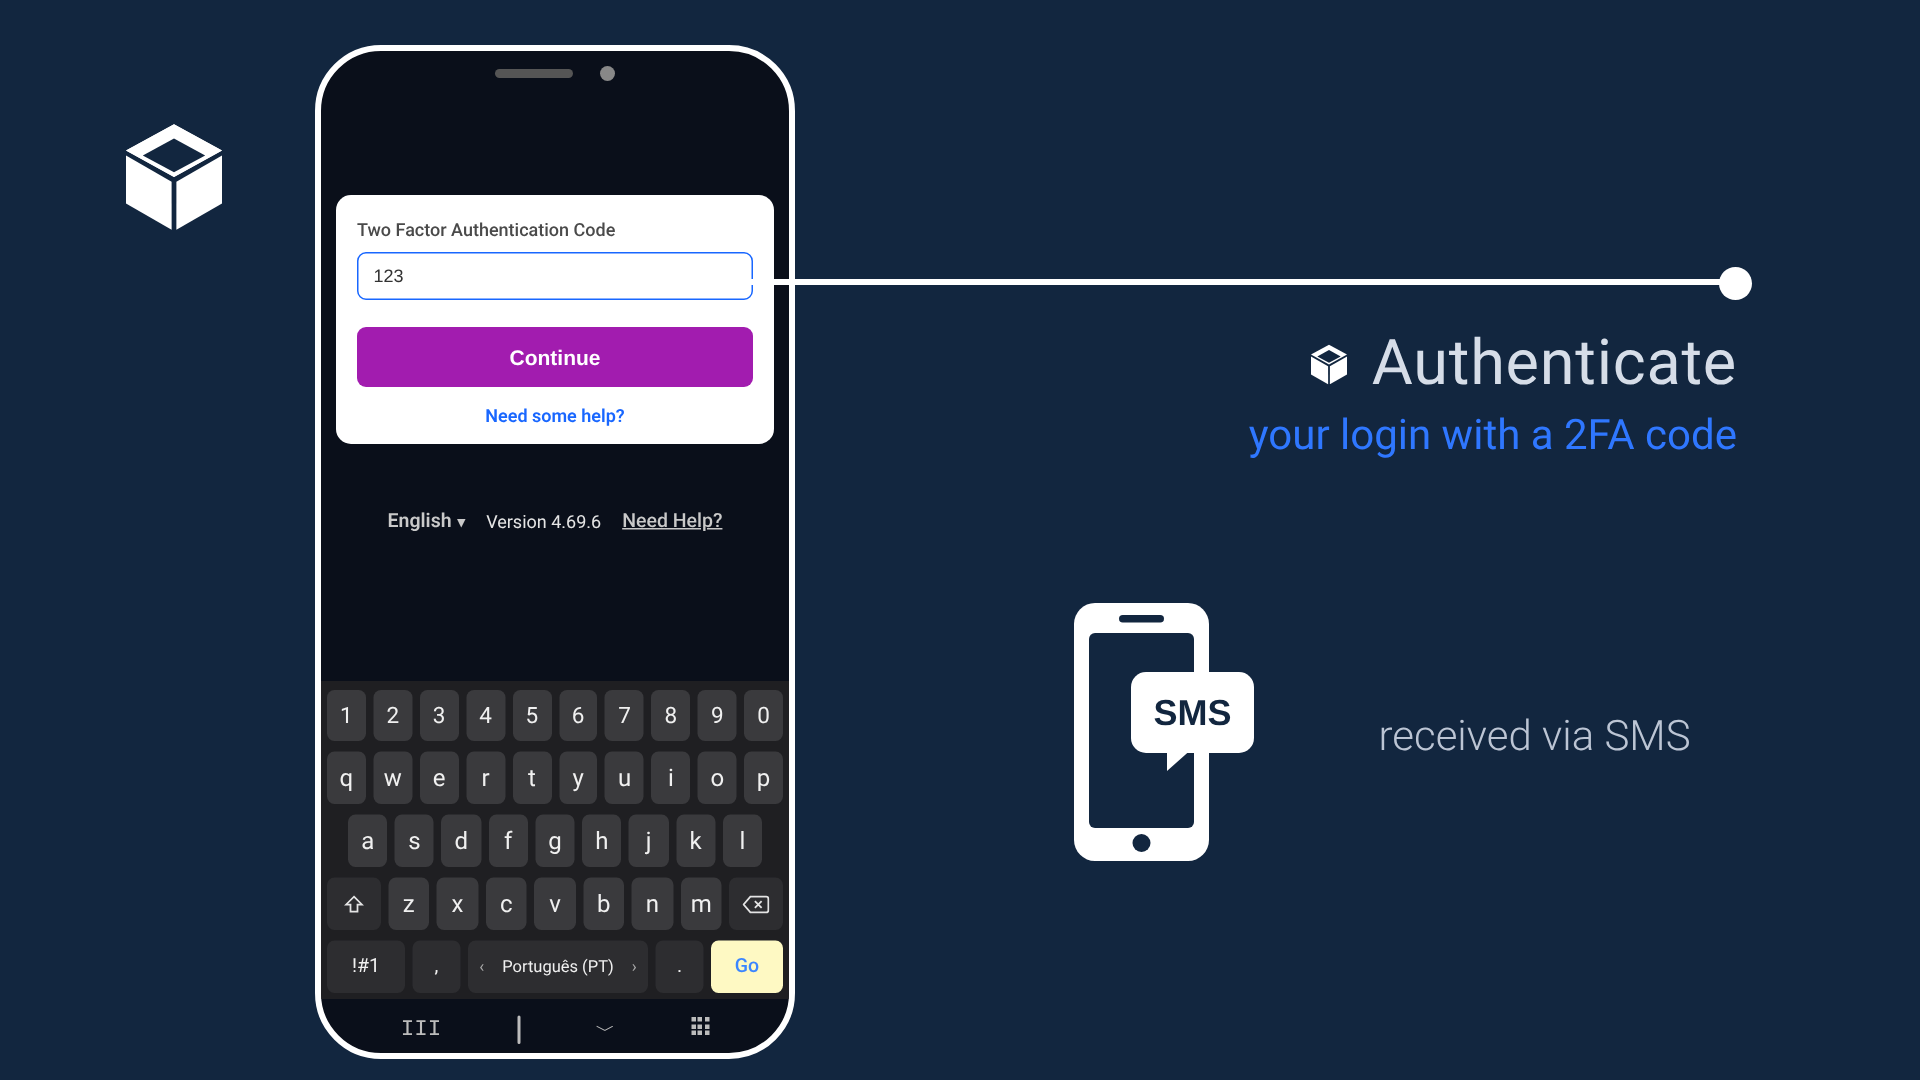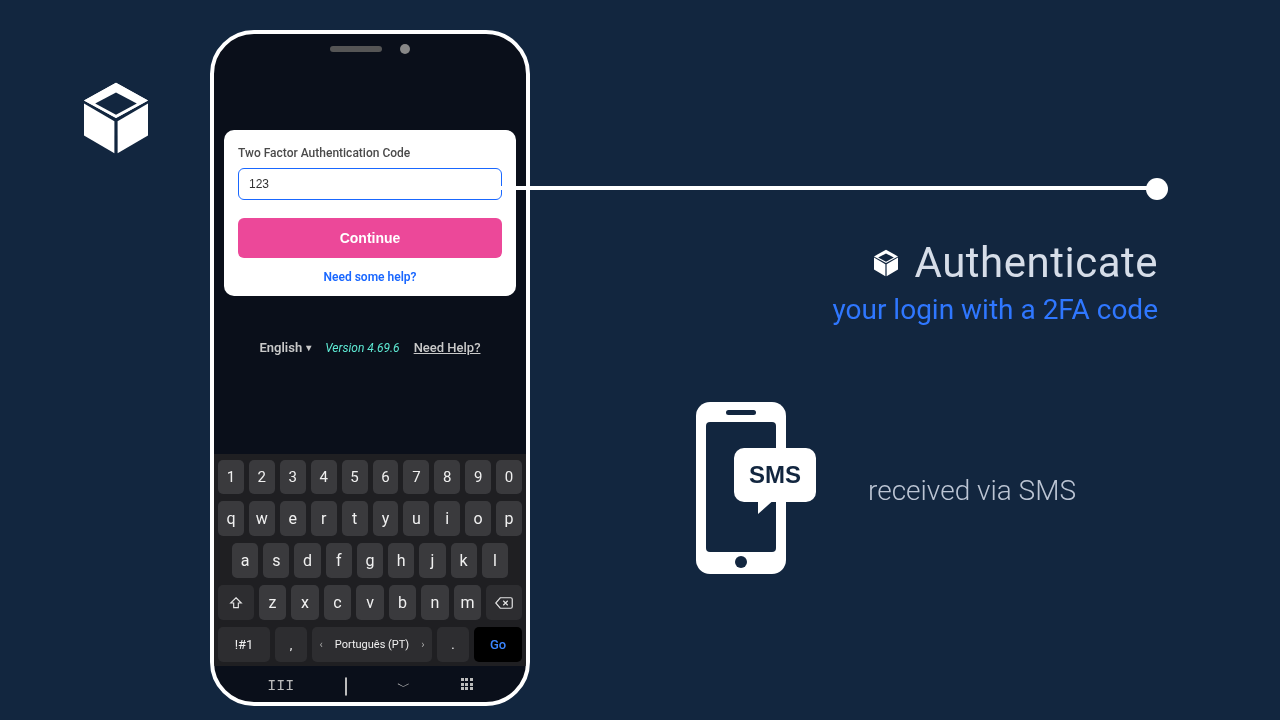--- a/index.html
+++ b/index.html
@@ -76,21 +76,21 @@
     border-radius: 6px;
     padding: 8px 10px;
     font-size: 12px;
     color: #333;
     outline: none;
   }
   .continue-btn {
     width: 100%;
     margin-top: 18px;
     border: none;
-    background: #ec4899;
+    background: #a21caf;
     color: #fff;
     font-size: 14px;
     font-weight: 600;
     padding: 12px 17px;
     border-radius: 6px;
     cursor: pointer;
   }
   .help-link {
     display: block;
     text-align: center;
@@ -107,21 +107,21 @@
     top: 306px;
     left: 0; right: 0;
     display: flex;
     justify-content: center;
     align-items: center;
     gap: 14px;
     color: #c9c9c9;
     font-size: 13px;
   }
   .lang-sel { font-weight: 600; cursor: pointer; display:flex; align-items:center; gap:4px;}
-  .ver { color: #5eead4; font-size: 12px; font-style: italic;}
+  .ver { color: #e5e5e5; font-size: 12px;}
   .nh { color: #c9c9c9; font-weight: 500; cursor: pointer; text-decoration: underline;}
 
   
   .keyboard {
     position: absolute;
     bottom: 36px;
     left: 0; right: 0;
     padding: 6px 4px 4px;
     background: #1f1f22;
     display: flex;
@@ -141,21 +141,21 @@
     min-width: 0;
   }
   .krow.num .key { font-size: 15px; }
   .krow.r3 { padding: 0 14px; }
   .key.fn { background: #2d2d30; flex: 1.3; display:flex; align-items:center; justify-content:center;}
   .key.bksp { background: #2d2d30; flex: 1.3; display:flex; align-items:center; justify-content:center;}
   .krow.bottom .key { font-size: 13px; padding: 10px 0; }
   .key.sym { flex: 1.3; background:#2d2d30;}
   .key.comma, .key.dot { flex: 0.8; background:#2d2d30;}
   .key.lang { flex: 3; background:#2d2d30; display:flex; align-items:center; justify-content:center; gap:12px;}
-  .key.go { flex: 1.2; background:#000000; color:#3b86ff; font-weight:500;}
+  .key.go { flex: 1.2; background:#fef9c3; color:#3b86ff; font-weight:500;}
   .chev { font-size: 11px; color:#aaa;}
 
   .navbar {
     position: absolute;
     bottom: 6px;
     left: 0; right: 0;
     display: flex;
     justify-content: space-around;
     padding: 0 28px;
     color: #bcbcbc;
@@ -192,42 +192,41 @@
     position: absolute;
     top: 218px;
     right: 122px;
     text-align: right;
   }
   .auth-row {
     display: flex;
     align-items: center;
     justify-content: flex-end;
     gap: 14px;
-    margin-top: 20px;
   }
   .auth-title {
     font-size: 42px;
     color: #d6dde8;
     font-weight: 400;
     letter-spacing: 0.5px;
   }
   .auth-sub {
     font-size: 28px;
     color: #2f77ff;
     font-weight: 400;
     margin-top: 6px;
   }
 
   .sms-block {
     position: absolute;
     top: 398px;
-    left: 690px;
+    left: 710px;
     display: flex;
     align-items: center;
-    gap: 48px;
+    gap: 79px;
   }
   .sms-text {
     font-size: 28px;
     color: #bcc5d4;
     font-weight: 300;
   }
 
   
   .cube-small { width: 30px; height: 30px; }
 </style>

